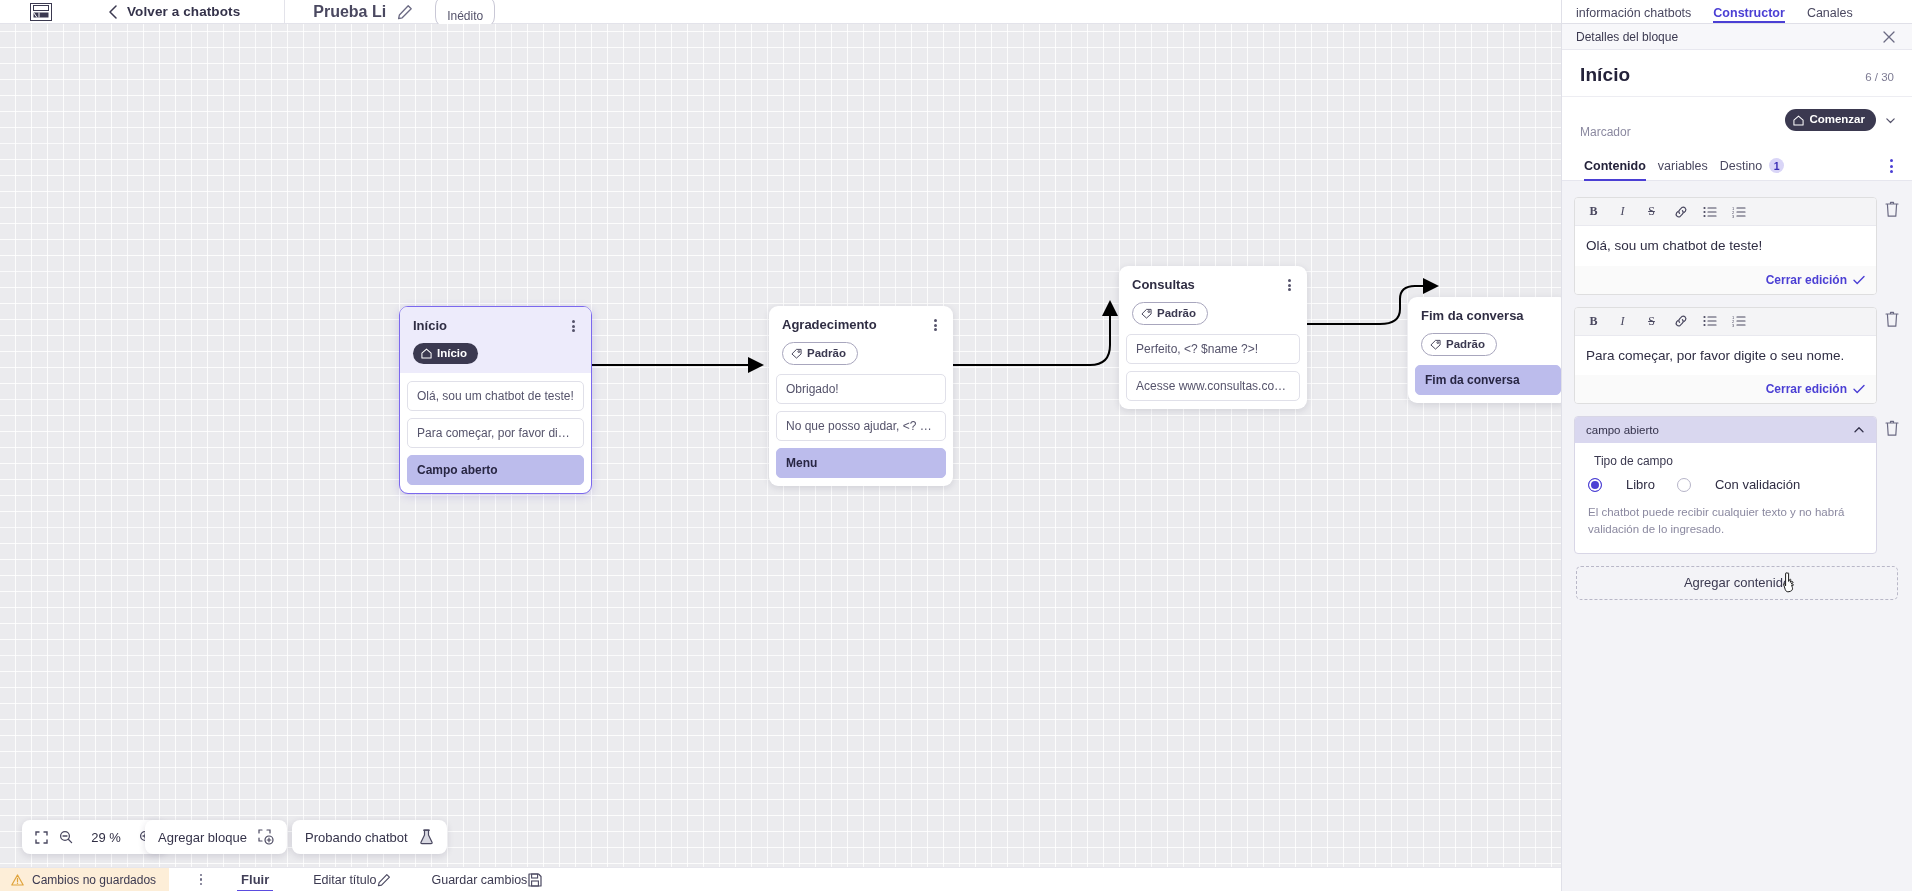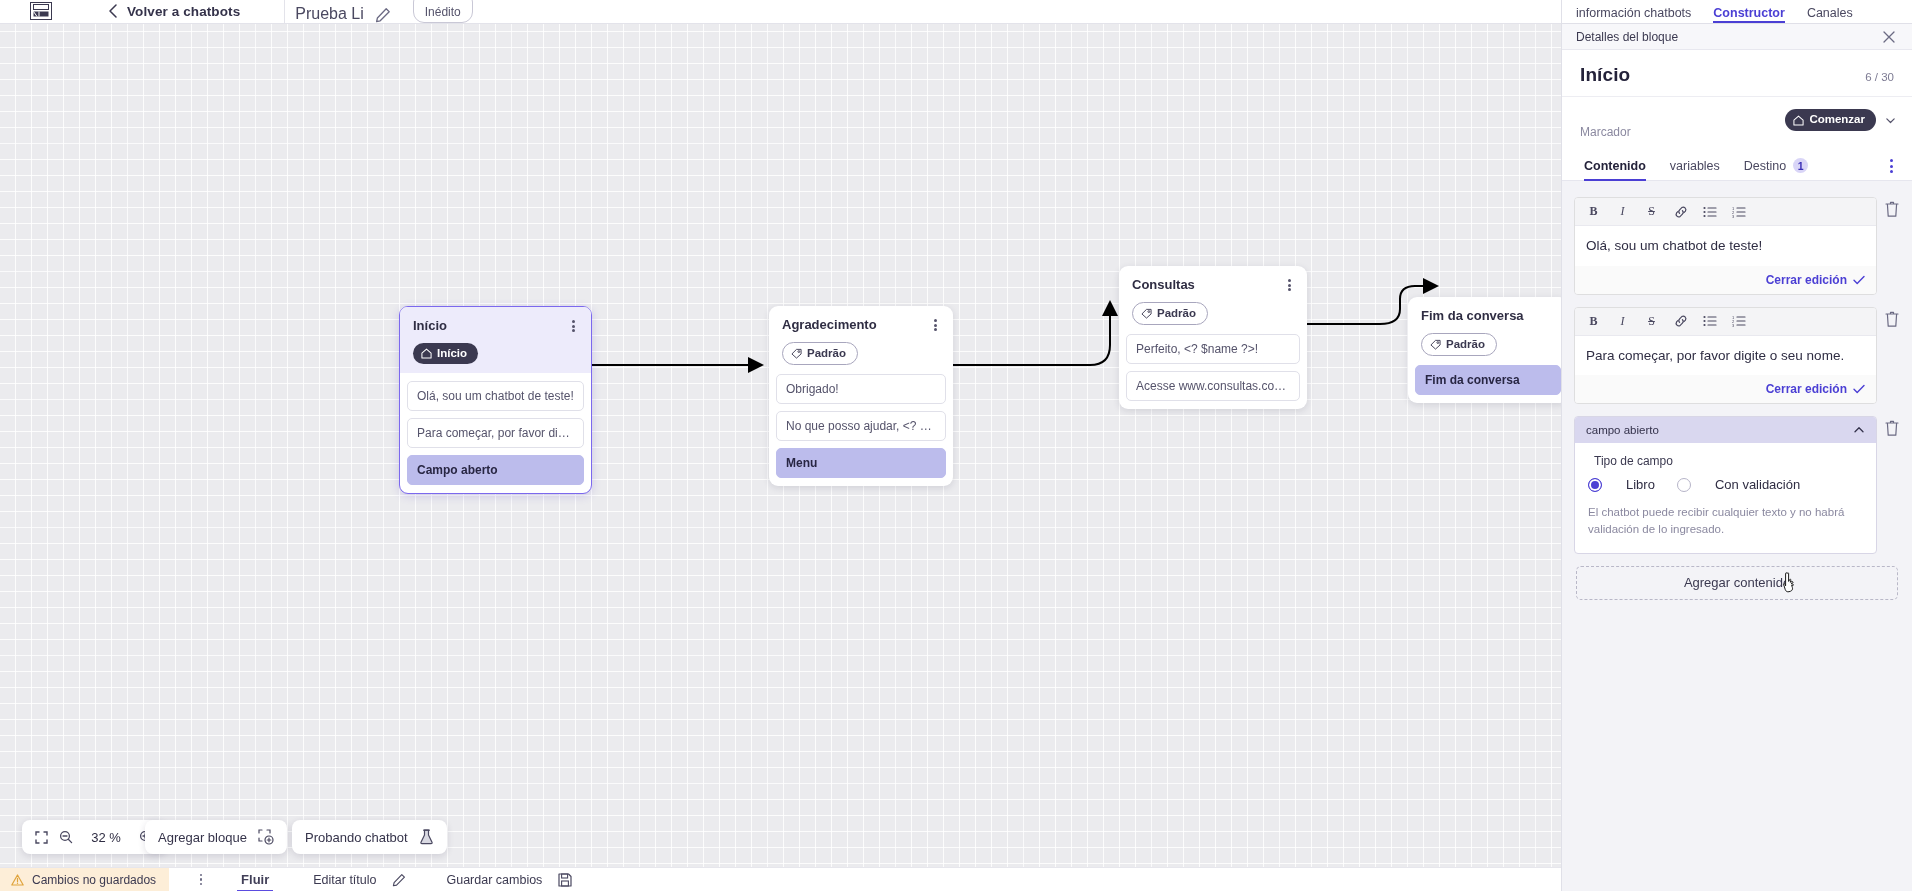--- a/index.html
+++ b/index.html
@@ -9,39 +9,39 @@
     overflow: hidden;
     font-family: "Liberation Sans", sans-serif;
     background: #ffffff;
     color: #2d2b3a;
   }
   #app { position: relative; width: 1912px; height: 891px; }
 
   
   #topbar {
     position: absolute; top: 0; left: 0; width: 1561px; height: 24px;
-    background: #ffffff; display: flex; align-items: flex-end;
+    background: #ffffff; display: flex; align-items: center;
     border-bottom: 1px solid #e3e3ea;
   }
   .logo-box {
     width: 30px; height: 24px; margin-left: 26px;
     display: flex; align-items: center; justify-content: center;
   }
   .logo-box svg { display: block; }
   .back-wrap {
     display: flex; align-items: center; gap: 9px; margin-left: 52px;
     height: 24px; cursor: pointer;
   }
   .chev-left { width: 10px; height: 14px; display: block; }
   .back-label { font-size: 13.5px; font-weight: 600; color: #34324a; letter-spacing: .1px; }
   .topbar-sep {
     width: 1px; height: 24px; background: #e3e3ea; margin-left: 44px;
   }
   .doc-title {
-    margin-left: 10px; font-size: 16px; color: #4a4860; font-weight: 400;
+    margin-left: 28px; font-size: 16px; color: #4a4860; font-weight: 700;
     white-space: nowrap; overflow: hidden;
   }
   .pencil-btn { margin-left: 11px; width: 16px; height: 16px; cursor: pointer; }
   .badge-unpub {
     margin-left: 22px; border: 1px solid #c9c8d6; border-radius: 11px;
     padding: 14px 11px 3px; font-size: 12px; color: #55536b; background: #fff;
     line-height: 1.1;
   }
 
   
@@ -120,21 +120,21 @@
     align-items: center; justify-content: center; gap: 2px; cursor: pointer;
   }
   .bb-kebab i { width: 2.5px; height: 2.5px; border-radius: 50%; background: #6b6a83; }
   .bb-tab {
     margin-left: 26px; font-size: 13px; font-weight: 600; color: #413f58; cursor: pointer;
     height: 24px; display: flex; align-items: center; padding: 0 4px;
   }
   .bb-tab.active { box-shadow: inset 0 -2px 0 0 #5b4ce0; }
   .bb-item {
     margin-left: 40px; font-size: 12.5px; color: #3b3950; display: flex;
-    align-items: center; gap: 16px; cursor: pointer;
+    align-items: center; gap: 1px; cursor: pointer;
   }
 
   
   #panel {
     position: absolute; top: 0; right: 0; width: 351px; height: 891px;
     background: #ffffff; border-left: 1px solid #e0e0e8;
     display: flex; flex-direction: column;
   }
   .ptabs {
     display: flex; align-items: flex-end; gap: 22px; height: 24px;
@@ -160,21 +160,21 @@
   .panel-title { font-size: 19px; font-weight: 600; color: #24223a; letter-spacing: .1px; }
   .panel-count { font-size: 11.5px; color: #7d7b93; }
   .marker-row {
     display: flex; align-items: center; justify-content: space-between;
     padding: 4px 16px 12px 18px; border-top: 1px solid #ededf2; margin: 0 0 0 0;
   }
   .marker-label { font-size: 12px; color: #8b89a0; margin-top: 24px; }
   .marker-right { display: flex; align-items: center; gap: 9px; }
   .chev-d { width: 11px; height: 11px; }
   .inner-tabs {
-    display: flex; align-items: center; gap: 24px; padding: 0 16px 0 22px;
+    display: flex; align-items: center; gap: 12px; padding: 0 16px 0 22px;
     border-bottom: 1px solid #e6e6ee; height: 30px; position: relative;
   }
   .itab {
     font-size: 12.5px; color: #4a4860; cursor: pointer; height: 30px;
     display: flex; align-items: center; gap: 7px;
   }
   .itab.active { color: #24223a; font-weight: 700; box-shadow: inset 0 -2px 0 0 #4b3fd4; }
   .count-badge {
     background: #d9d5f7; color: #3b2fb5; font-size: 10.5px; font-weight: 700;
     border-radius: 50%; width: 15px; height: 15px; display: flex;
@@ -373,21 +373,21 @@
         <svg width="13" height="13" viewBox="0 0 13 13">
           <path d="M1 4 L1 1 L4 1 M9 1 L12 1 L12 4 M12 9 L12 12 L9 12 M4 12 L1 12 L1 9" fill="none" stroke="#4a4860" stroke-width="1.4" stroke-linecap="round"></path>
         </svg>
       </span>
       <span class="ic">
         <svg width="14" height="14" viewBox="0 0 14 14">
           <circle cx="6" cy="6" r="4.4" fill="none" stroke="#4a4860" stroke-width="1.3"></circle>
           <path d="M9.3 9.3 L12.6 12.6 M4 6 L8 6" stroke="#4a4860" stroke-width="1.3" stroke-linecap="round"></path>
         </svg>
       </span>
-      <span class="zoom-val">32 %</span>
+      <span class="zoom-val">29 %</span>
       <span class="ic">
         <svg width="14" height="14" viewBox="0 0 14 14">
           <circle cx="6" cy="6" r="4.4" fill="none" stroke="#4a4860" stroke-width="1.3"></circle>
           <path d="M9.3 9.3 L12.6 12.6 M4 6 L8 6 M6 4 L6 8" stroke="#4a4860" stroke-width="1.3" stroke-linecap="round"></path>
         </svg>
       </span>
     </div>
 
     <div class="cbar" style="left:145px; top:796px;">
       <span>Agregar bloque</span>

